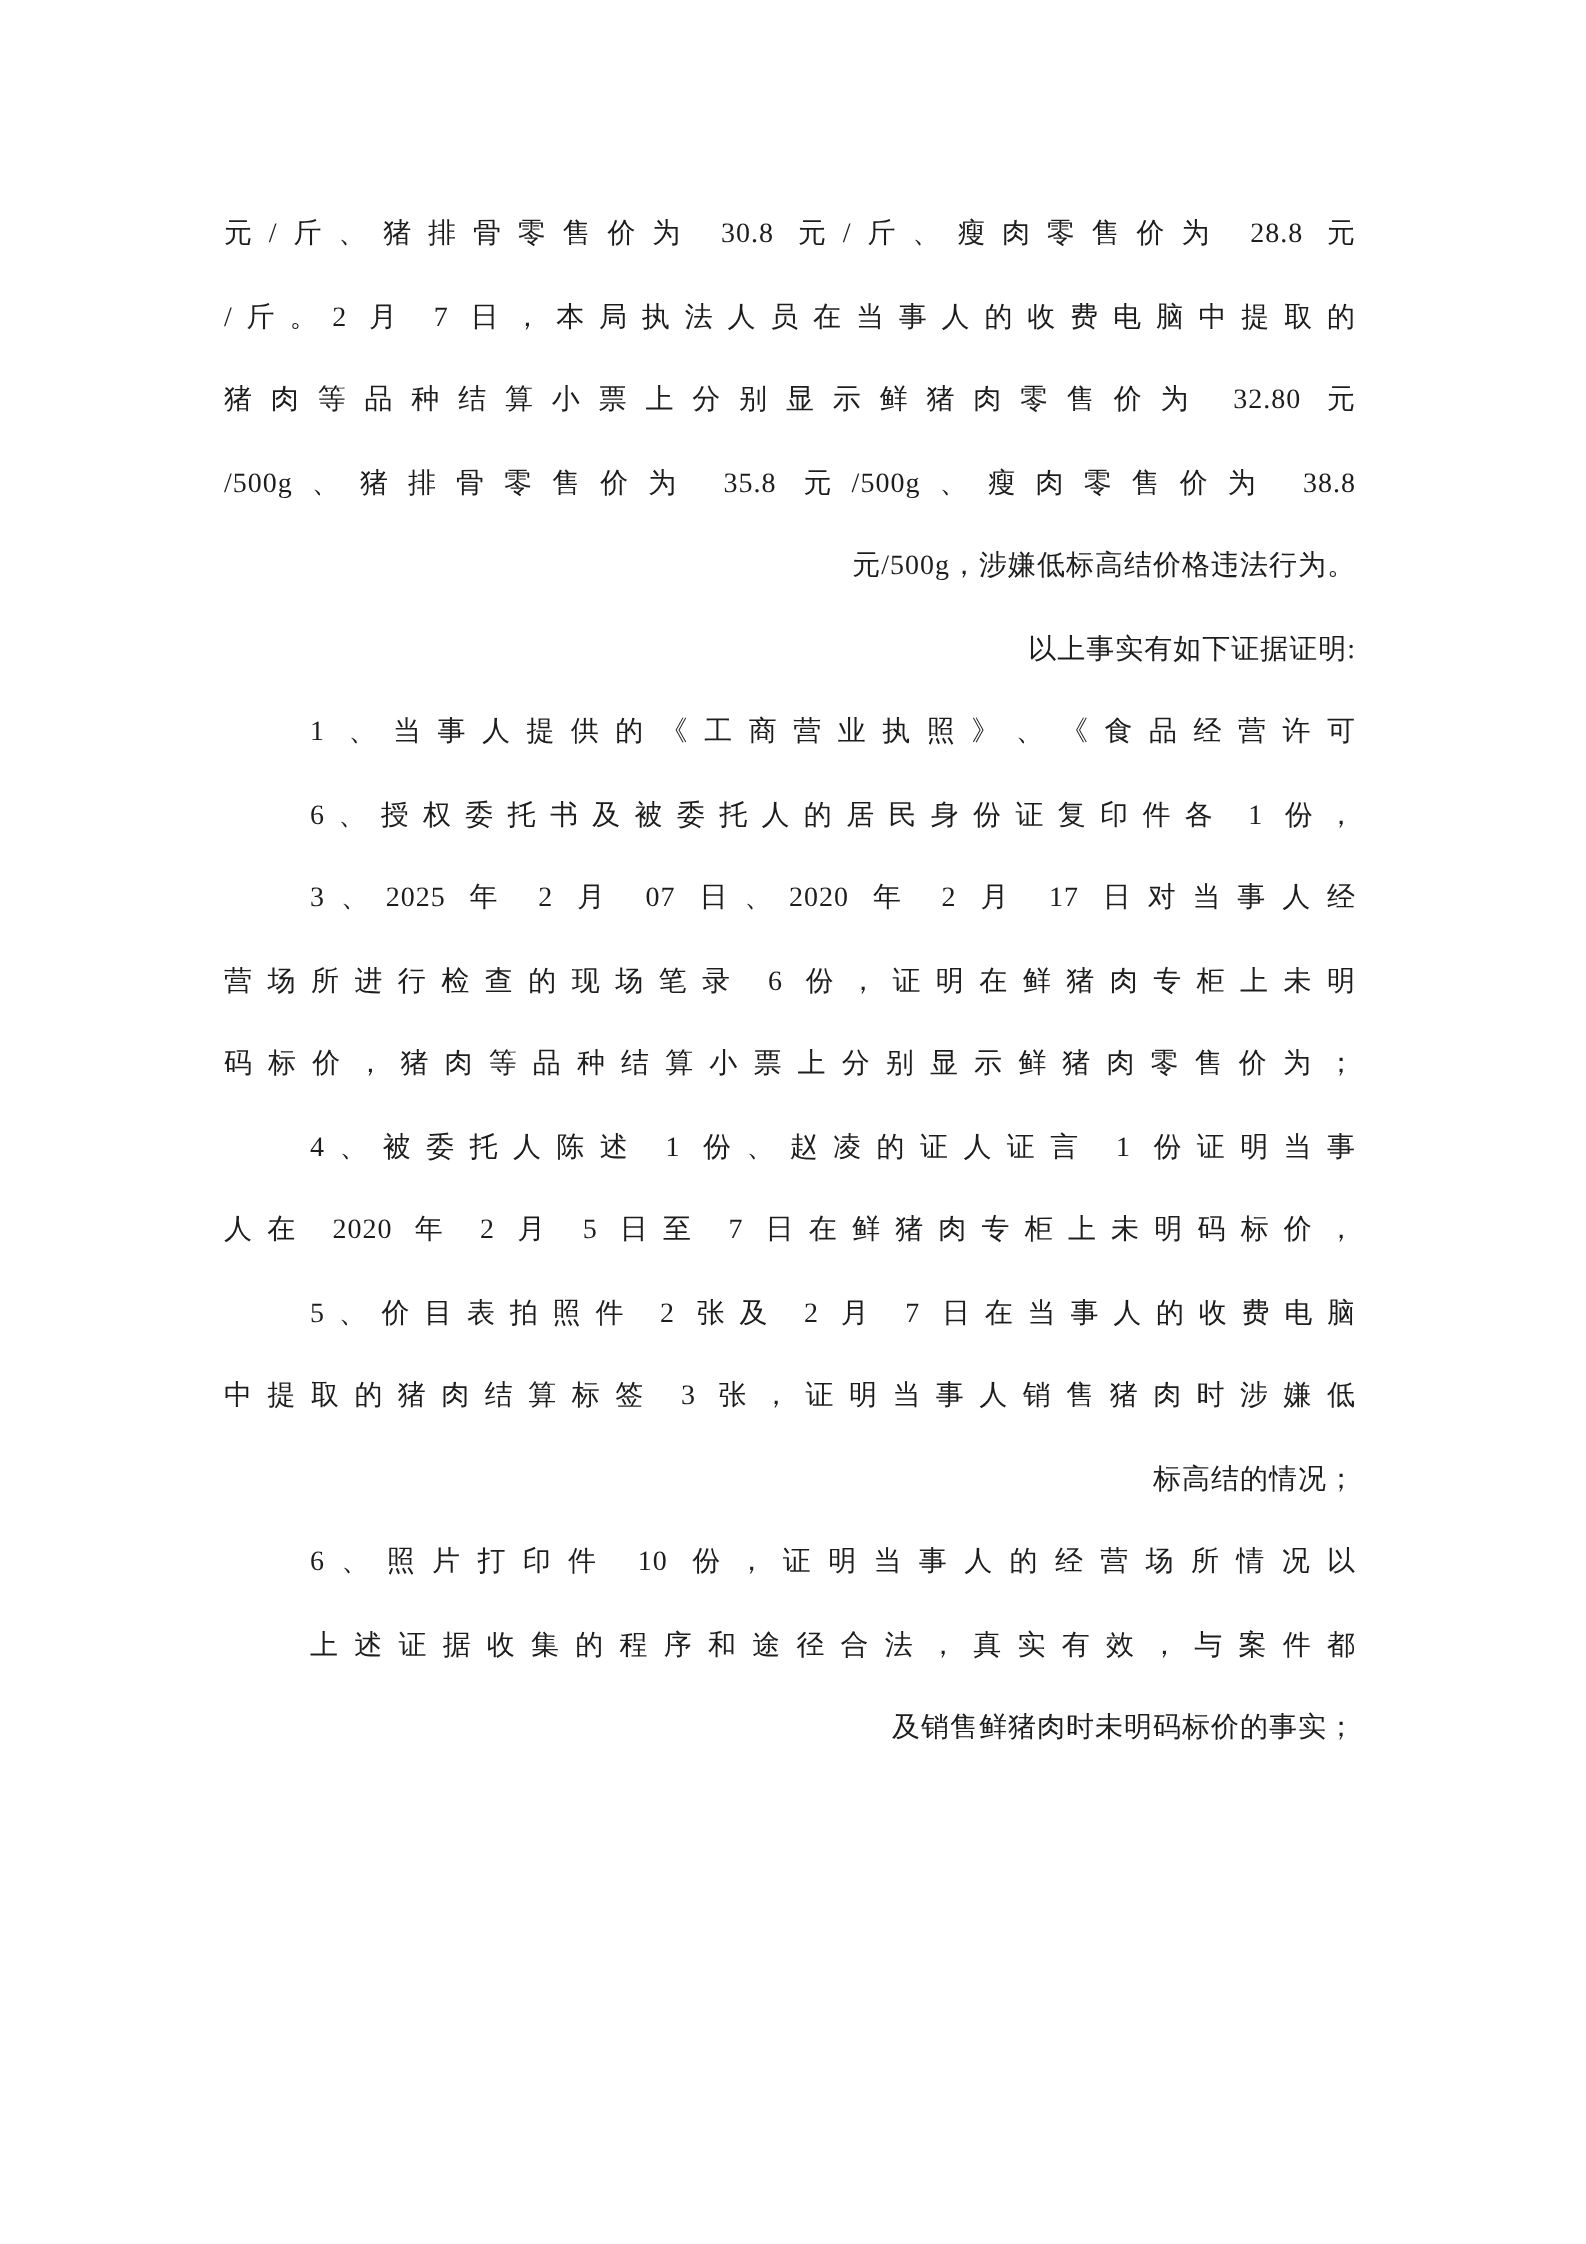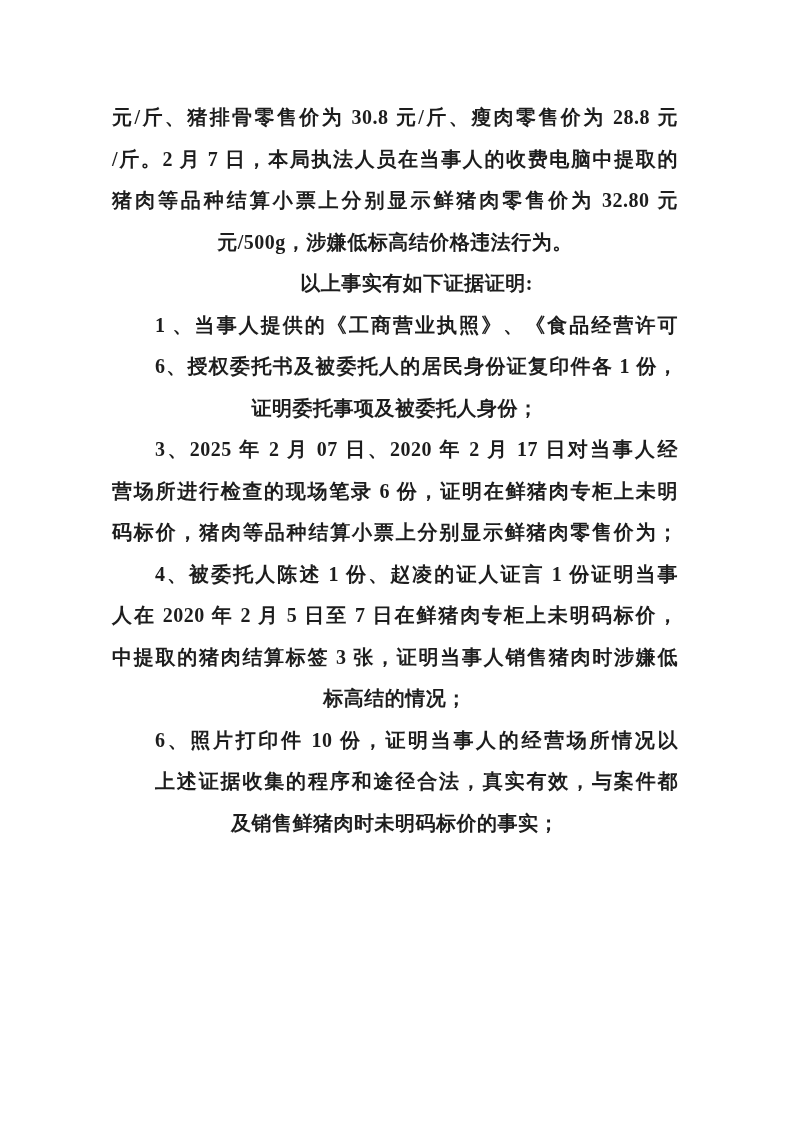--- a/index.html
+++ b/index.html
@@ -14,56 +14,56 @@
     background: #ffffff;
     overflow: hidden;
     font-family: "Liberation Serif", "DejaVu Serif", serif;
   }
   .textblock {
     position: absolute;
     left: 112px;
     top: 97px;
     width: 566px;
     color: #1d1d1d;
-    font-size: 20px;
+    font-size: 14px;
     line-height: 41.5px;
     letter-spacing: 0.5px;
-    font-weight: bold;
   }
   .line {
-    text-align: center;
+    text-align: right;
     min-height: 41.5px;
   }
   
   .line.in {
     text-indent: 43px;
   }
   
   .line.j {
     text-align: justify;
     text-align-last: justify;
   }
 </style>
 </head>
 <body>
 
 <div class="page">
   <div class="textblock">
     <div class="line j">元/斤、猪排骨零售价为 30.8 元/斤、瘦肉零售价为 28.8 元</div>
     <div class="line j">/斤。2 月 7 日，本局执法人员在当事人的收费电脑中提取的</div>
     <div class="line j">猪肉等品种结算小票上分别显示鲜猪肉零售价为 32.80 元</div>
+    <div class="line j">/500g、猪排骨零售价为 35.8 元/500g、瘦肉零售价为 38.8</div>
     <div class="line">元/500g，涉嫌低标高结价格违法行为。</div>
     <div class="line in">以上事实有如下证据证明:</div>
     <div class="line in j">1 、当事人提供的《工商营业执照》、《食品经营许可</div>
     <div class="line in j">6、授权委托书及被委托人的居民身份证复印件各 1 份，</div>
-    <div class="line">证明委托事项及被委托人身份；</div>
     <div class="line in j">3、2025 年 2 月 07 日、2020 年 2 月 17 日对当事人经</div>
     <div class="line j">营场所进行检查的现场笔录 6 份，证明在鲜猪肉专柜上未明</div>
     <div class="line j">码标价，猪肉等品种结算小票上分别显示鲜猪肉零售价为；</div>
     <div class="line in j">4、被委托人陈述 1 份、赵凌的证人证言 1 份证明当事</div>
     <div class="line j">人在 2020 年 2 月 5 日至 7 日在鲜猪肉专柜上未明码标价，</div>
+    <div class="line in j">5、价目表拍照件 2 张及 2 月 7 日在当事人的收费电脑</div>
     <div class="line j">中提取的猪肉结算标签 3 张，证明当事人销售猪肉时涉嫌低</div>
     <div class="line">标高结的情况；</div>
     <div class="line in j">6、照片打印件 10 份，证明当事人的经营场所情况以</div>
     <div class="line in j">上述证据收集的程序和途径合法，真实有效，与案件都</div>
     <div class="line">及销售鲜猪肉时未明码标价的事实；</div>
   </div>
 </div>
 
 </body></html>

